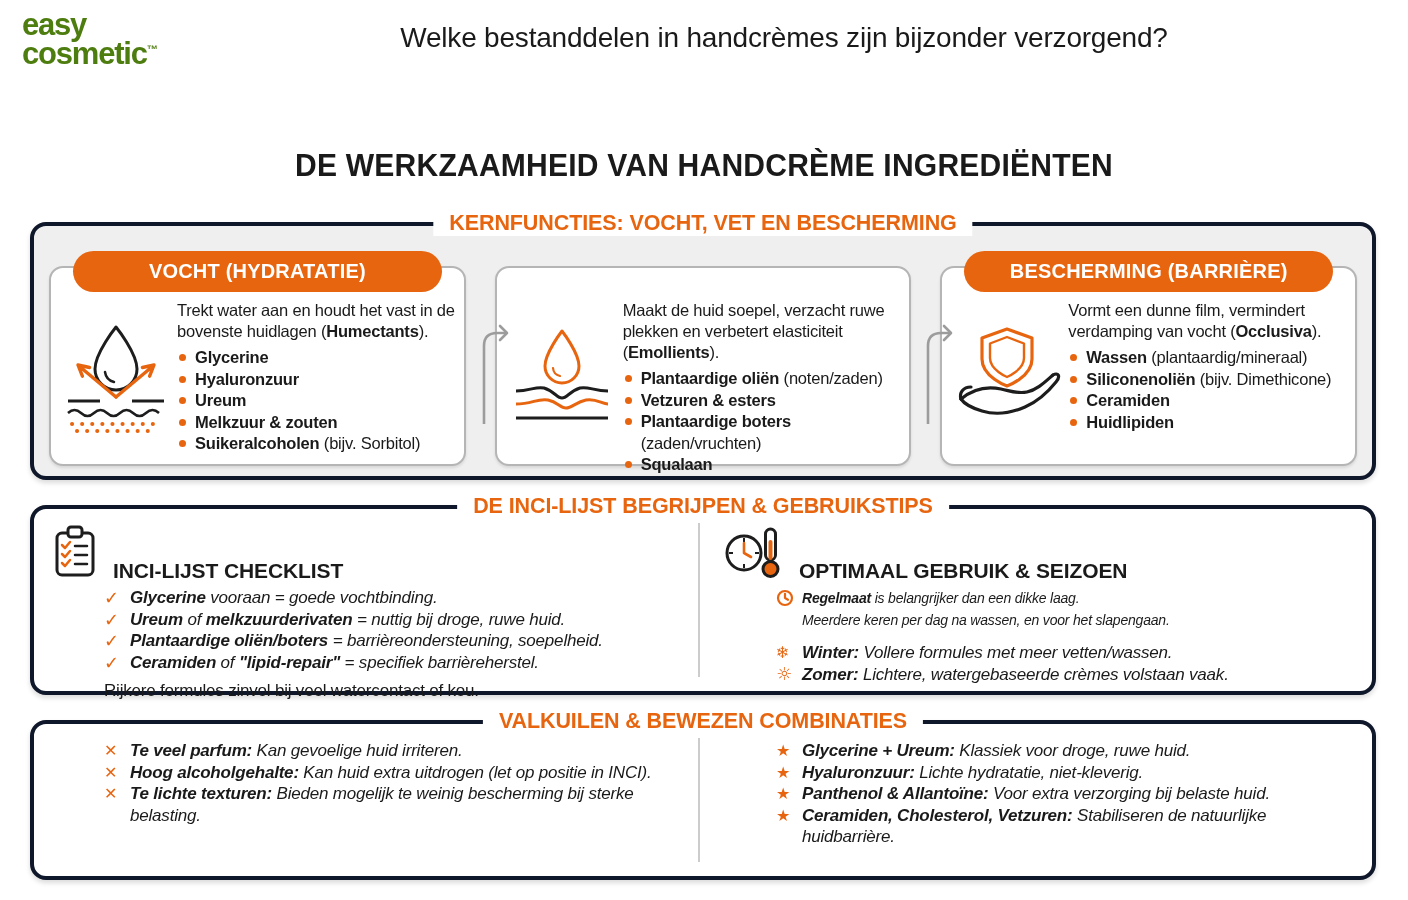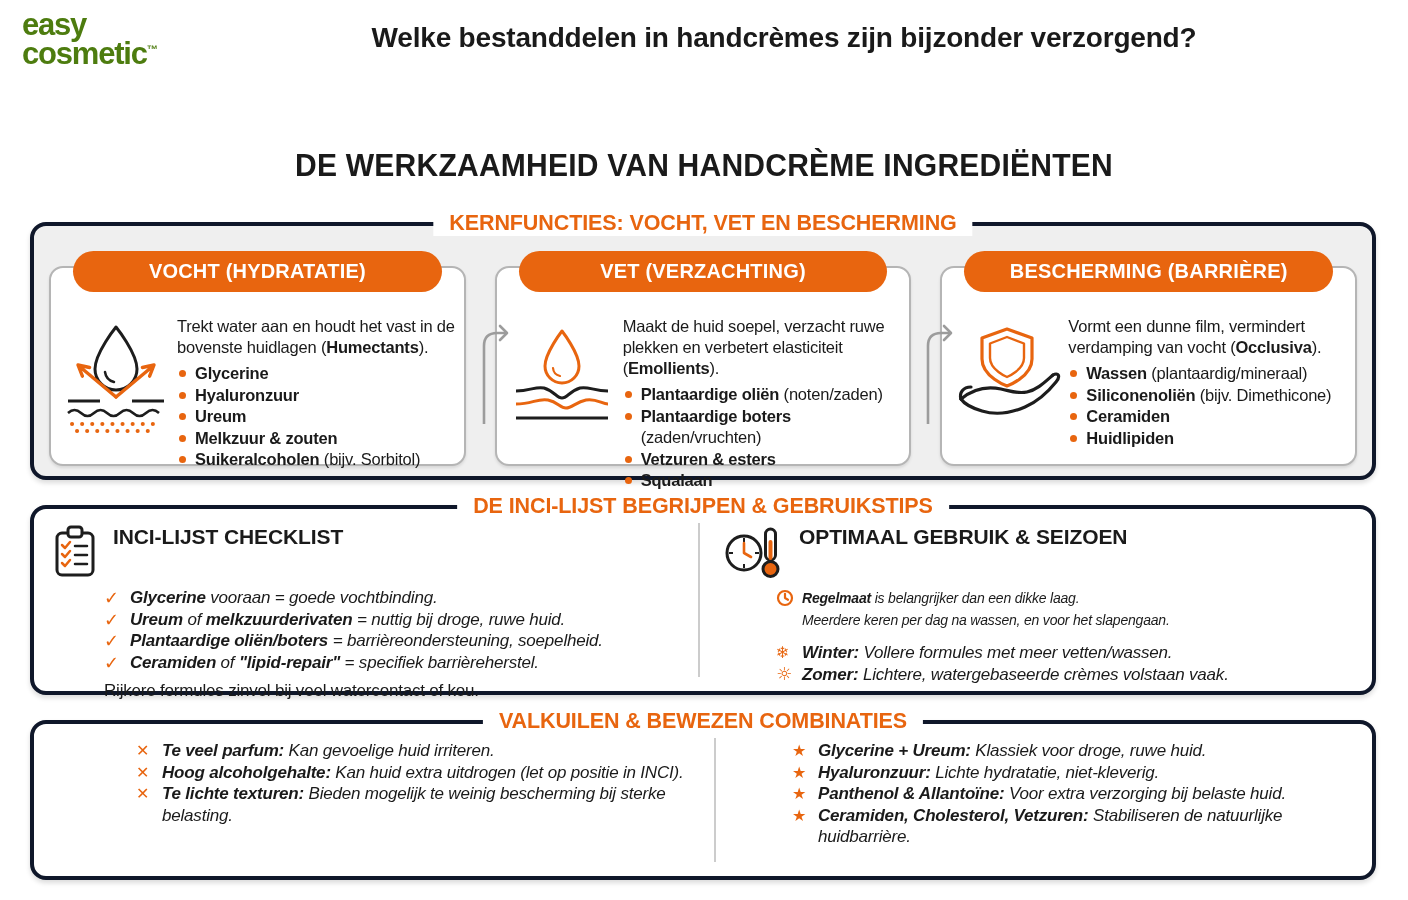--- a/index.html
+++ b/index.html
@@ -4,47 +4,47 @@
 <style>
   html,body{margin:0;padding:0;}
   body{
     position:relative;width:1408px;height:900px;background:#ffffff;
     font-family:"Liberation Sans","DejaVu Sans",sans-serif;color:#1a1a1a;overflow:hidden;
   }
   .b{font-weight:700;}
   
   .logo{position:absolute;left:22px;top:12px;font-weight:700;font-size:31px;line-height:25px;letter-spacing:-1.2px;color:#4d7c0f;}
   .logo sup{font-size:11px;letter-spacing:0;}
-  .question{position:absolute;left:180px;right:20px;top:22px;text-align:center;font-size:28px;font-weight:700;letter-spacing:-0.2px;}
+  .question{position:absolute;left:180px;right:20px;top:22px;text-align:center;font-size:28px;font-weight:400;letter-spacing:-0.2px;}
   .main-title{position:absolute;left:0;right:0;top:148px;text-align:center;font-size:31px;font-weight:700;letter-spacing:0.2px;transform:scaleX(.97);}
   
   .panel{position:absolute;left:30px;width:1346px;border:4px solid #0f172a;border-radius:16px;box-sizing:border-box;box-shadow:0 3px 5px rgba(0,0,0,.14);}
   .panel-title{position:absolute;top:-15px;left:50%;transform:translateX(-50%);background:#fff;padding:0 16px;white-space:nowrap;color:#E8650F;font-size:21.5px;font-weight:700;letter-spacing:-0.1px;}
   #kern{top:222px;height:258px;background:#efefef;}
   #inci{top:505px;height:190px;background:#fff;}
-  #valk{top:720px;height:160px;background:#fff;padding-left:32px;}
+  #valk{top:720px;height:160px;background:#fff;}
   
   .cards{display:flex;gap:29px;padding:40px 15px 0;}
   .card{position:relative;flex:1;height:200px;background:#fff;border:2px solid #b5b5b5;border-radius:14px;box-sizing:border-box;box-shadow:0 2px 3px rgba(0,0,0,.10);}
   .pill{position:absolute;top:-17px;left:22px;right:22px;height:41px;background:#E8650F;border-radius:22px;display:flex;align-items:center;justify-content:center;color:#fff;font-size:20px;font-weight:700;letter-spacing:0.2px;}
   .card-body{display:flex;height:100%;padding:30px 4px 8px 4px;box-sizing:border-box;}
   .card-icon{width:122px;display:flex;align-items:center;justify-content:center;flex-shrink:0;}
   .card-text{flex:1;padding-top:2px;}
-  .intro{margin:16px 0 5px;font-size:16.5px;line-height:21px;letter-spacing:-0.2px;}
+  .intro{margin:0 0 5px;font-size:16.5px;line-height:21px;letter-spacing:-0.2px;}
   .blist{list-style:none;margin:0;padding:0;}
   .blist li{display:flex;font-size:16.5px;line-height:21.5px;letter-spacing:-0.2px;}
   .dot{width:7px;height:7px;border-radius:50%;background:#E8650F;margin:7px 9px 0 2px;flex-shrink:0;}
   .flow-arrow{position:absolute;top:90px;}
   #arrow1{left:438px;} #arrow2{left:882px;}
   
   .cols{display:flex;height:100%;position:relative;}
   .col{flex:1;padding:16px 20px 0 18px;box-sizing:border-box;min-width:0;}
   .col.right{padding-left:24px;}
   .divider{position:absolute;left:calc(50% - 5px);top:14px;bottom:14px;width:1.5px;background:#cccccc;}
-  .phead{display:flex;align-items:flex-start;gap:15px;margin:0 0 4px;}
+  .phead{display:flex;align-items:flex-end;gap:15px;margin:0 0 4px;}
   .ptitle{font-size:21px;font-weight:700;letter-spacing:-0.1px;}
   .ilist{padding-left:52px;}
   .item{display:flex;font-size:17px;line-height:21.5px;letter-spacing:-0.2px;}
   .marker{width:26px;flex-shrink:0;color:#E8650F;font-weight:700;font-family:"DejaVu Sans","Liberation Sans",sans-serif;}
   .mk-check{font-size:18px;}
   .mk-cross{font-size:16px;}
   .mk-star{font-size:16px;}
   .mk-snow{font-size:16px;}
   .mk-sun{font-size:18px;line-height:20px;}
   .note{padding-left:52px;margin-top:8px;font-size:17px;letter-spacing:-0.2px;}
@@ -105,45 +105,44 @@
             <li>
                 <span class="dot"></span>
                 <span><span class="b">Suikeralcoholen</span><span> (bijv. Sorbitol)</span></span>
               </li>
           </ul>
         </div>
       </div>
     </div>
 
     <div class="card">
-      <div class="pill">VET (VERZACHTING)</div>
       <div class="card-body">
         <div class="card-icon">
           <svg width="100" height="100" viewBox="0 0 100 100" fill="none">
             <path d="M50,4 C50,4 33,26 33,39 a17,17 0 0 0 34,0 C67,26 50,4 50,4 Z" stroke="#E8650F" stroke-width="3" stroke-linejoin="round"></path>
             <path d="M41,41 a9,9 0 0 0 7,8" stroke="#E8650F" stroke-width="2.2" stroke-linecap="round"></path>
             <path d="M4,64 C18,64 24,59 32,61 C42,64 45,71 50,71 C55,71 58,64 68,61 C76,59 82,64 96,64" stroke="#1d1d1d" stroke-width="3"></path>
             <path d="M4,77 C20,77 26,71 36,73 C46,75 48,81 54,81 C60,81 64,75 74,73 C84,71 90,77 96,77" stroke="#E8650F" stroke-width="3"></path>
             <path d="M4,91 H96" stroke="#1d1d1d" stroke-width="3"></path>
           </svg>
         </div>
         <div class="card-text">
           <p class="intro"><span>Maakt de huid soepel, verzacht ruwe plekken en verbetert elasticiteit (</span><span class="b">Emollients</span><span>).</span></p>
           <ul class="blist">
             <li>
                 <span class="dot"></span>
                 <span><span class="b">Plantaardige oliën</span><span> (noten/zaden)</span></span>
               </li>
             <li>
                 <span class="dot"></span>
+                <span><span class="b">Vetzuren &amp; esters</span></span>
+              </li>
+            <li>
+                <span class="dot"></span>
                 <span><span class="b">Plantaardige boters</span><span> (zaden/vruchten)</span></span>
-              </li>
-            <li>
-                <span class="dot"></span>
-                <span><span class="b">Vetzuren &amp; esters</span></span>
               </li>
             <li>
                 <span class="dot"></span>
                 <span><span class="b">Squalaan</span></span>
               </li>
           </ul>
         </div>
       </div>
     </div>
 

